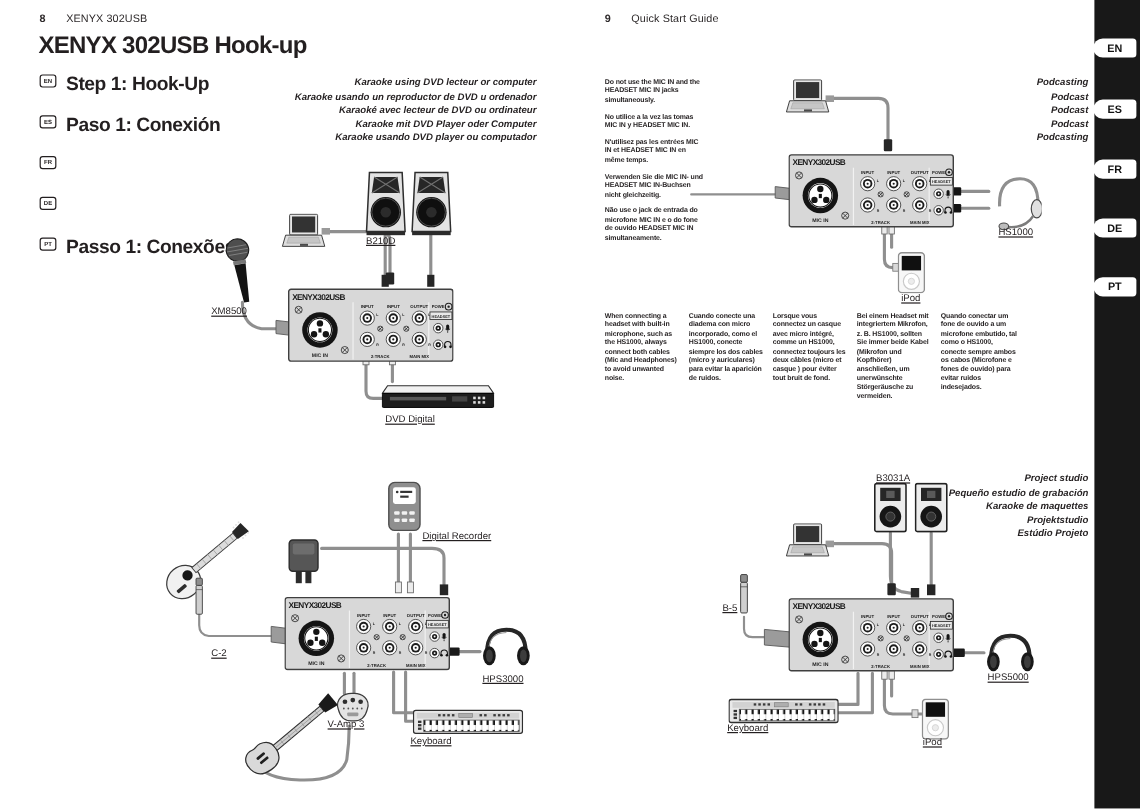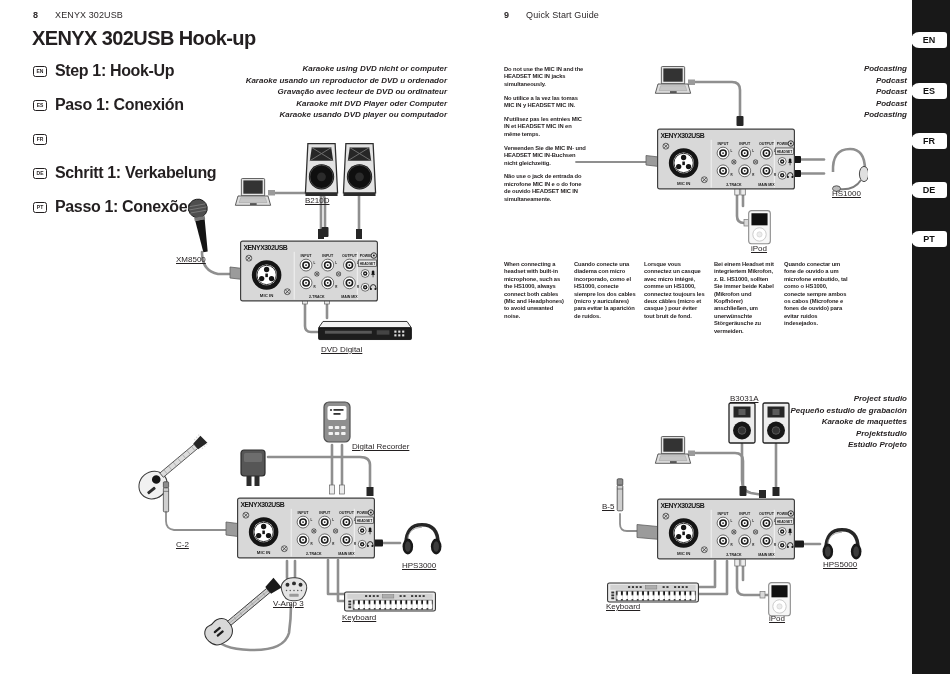--- a/index.html
+++ b/index.html
@@ -6,21 +6,21 @@
   html,body { background:#ffffff; }
   .page {
     position:relative; width:950px; height:674px; overflow:hidden;
     background:#ffffff; color:#231f20;
     font-family:"Liberation Sans", sans-serif;
   }
   .abs { position:absolute; }
   .hdr { font-size:9px; color:#2e2a2b; letter-spacing:0.1px; }
   .hdr b { margin-right:17px; }
   .main-title { font-size:20px; font-weight:bold; letter-spacing:-0.6px; }
-  .step { display:flex; align-items:center; gap:8px; height:18px; }
+  .step { display:flex; align-items:flex-start; gap:8px; height:18px; }
   .step-code {
     width:14px; height:11px; border:1.2px solid #231f20; border-radius:2.5px;
     font-size:5px; font-weight:bold; display:flex; align-items:center; justify-content:center;
     letter-spacing:0; flex:0 0 auto;
   }
   .step-label { font-size:16px; font-weight:bold; letter-spacing:-0.35px; white-space:nowrap; }
   .caption { font-style:italic; font-weight:bold; font-size:8px; line-height:11.5px; text-align:right; }
   .devlabel { font-size:8px; white-space:nowrap;text-decoration:underline; }
   .notes-col { width:84px; }
   .notes-col p, .hs-note { font-size:5.8px; font-weight:bold; line-height:7.4px; letter-spacing:-0.1px; }
@@ -306,31 +306,30 @@
   </div>
   <div class="abs step" style="left:33px;top:96px">
     <span class="step-code">ES</span>
     <span class="step-label">Paso 1: Conexión</span>
   </div>
   <div class="abs step" style="left:33px;top:130px">
     <span class="step-code">FR</span>
   </div>
   <div class="abs step" style="left:33px;top:164px">
     <span class="step-code">DE</span>
-    <span class="step-label">Schritt 1: Verkabelung</span>
   </div>
   <div class="abs step" style="left:33px;top:198px">
     <span class="step-code">PT</span>
     <span class="step-label">Passo 1: Conexões</span>
   </div>
 
   <div class="abs caption" style="left:240px;top:63px;width:207px">
-    <div>Karaoke using DVD nicht or computer</div>
+    <div>Karaoke using DVD lecteur or computer</div>
     <div>Karaoke usando un reproductor de DVD u ordenador</div>
-    <div>Gravação avec lecteur de DVD ou ordinateur</div>
+    <div>Karaoké avec lecteur de DVD ou ordinateur</div>
     <div>Karaoke mit DVD Player oder Computer</div>
     <div>Karaoke usando DVD player ou computador</div>
   </div>
 
   <svg class="diagram" style="left:168px;top:136px;width:260px;height:212px" viewBox="0 0 260 212">
     <path class="cable" d="M153,58 V100"></path>
       <path class="cable" d="M191,58 V100"></path>
     <rect class="plug-dark" x="150" y="93" width="6" height="10"></rect>
       <rect class="plug-dark" x="188" y="93" width="6" height="10"></rect>
     <path class="cable" d="M104,57 H149 Q157,57 157,65 V98"></path>

